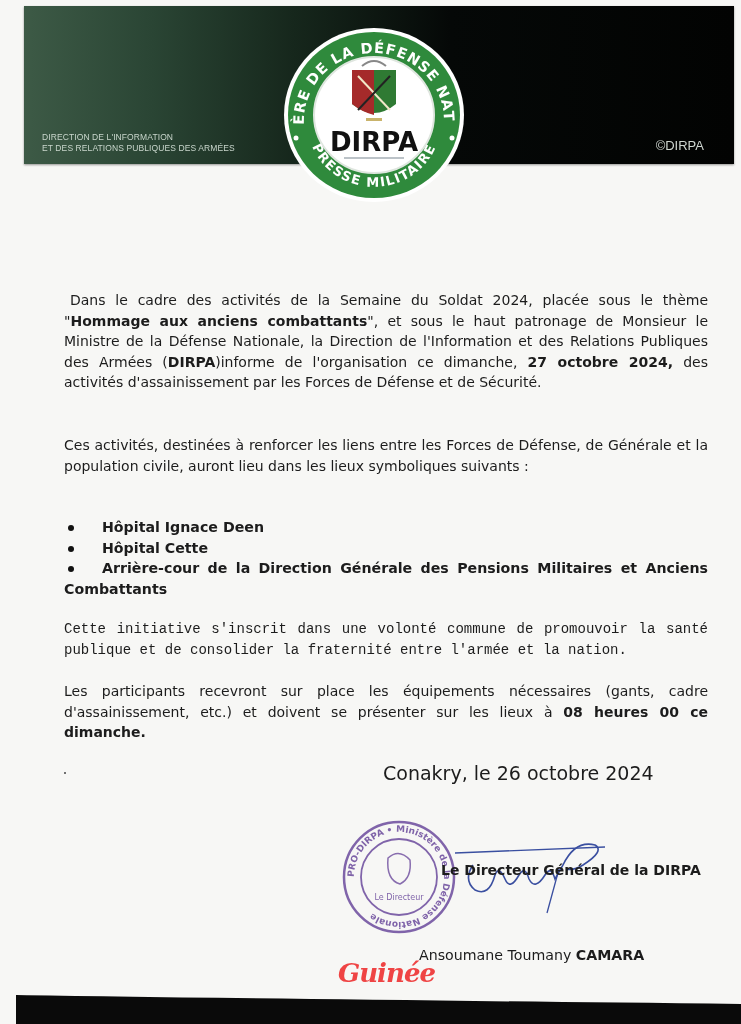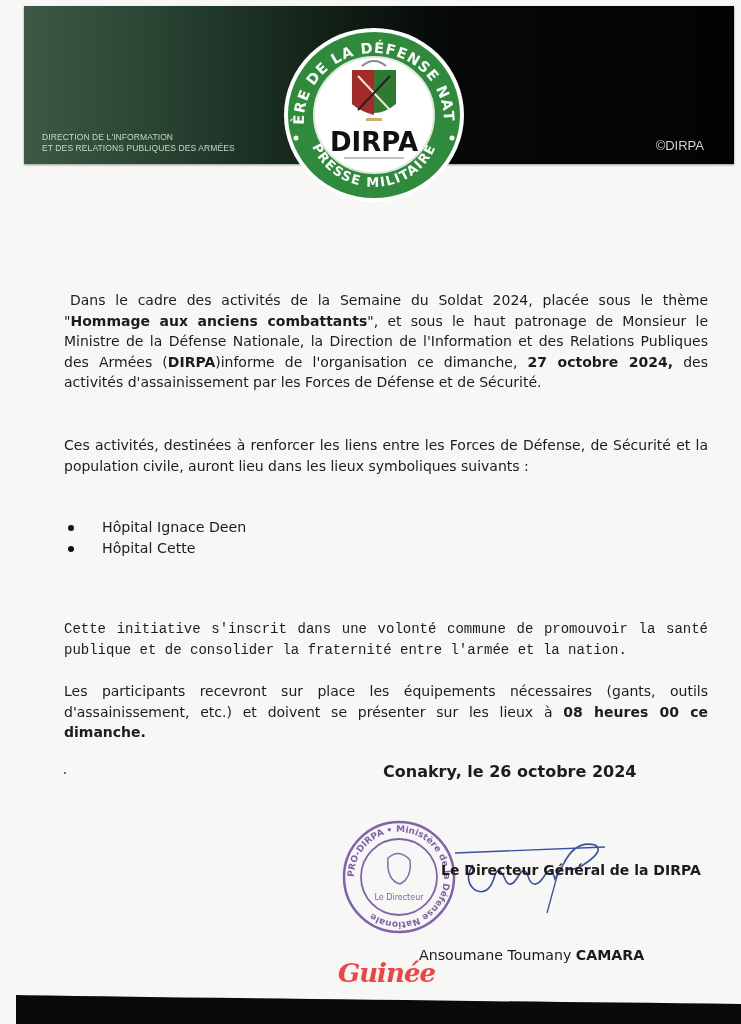--- a/index.html
+++ b/index.html
@@ -39,33 +39,33 @@
     .para b { font-weight: bold; }
     .p1 { top: 290px; text-indent: 6px; }
     .p2 { top: 435px; }
     .p3 { top: 619px; font-family: Liberation Mono, monospace; }
     .p4 { top: 681px; }
 
     .bullets {
       position: absolute; left: 64px; top: 517px; width: 644px;
       font-size: 14.2px; line-height: 20.5px; color: #1c1c1c; list-style: none;
     }
-    .bullets li { position: relative; padding-left: 38px; text-align: justify; }
+    .bullets li { position: relative; padding-left: 38px; text-align: justify; font-weight: bold; }
     .bullets li::before {
       content: ""; position: absolute; left: 4px; top: 8px; width: 6px; height: 6px;
       background: #111; border-radius: 50%;
     }
     .bullets li.wrap { padding-left: 0; text-indent: 38px; }
     .bullets li.wrap::before { left: 4px; }
 
     .dot-mark { position: absolute; left: 64px; top: 772px; width: 2px; height: 2px; background: #444; border-radius: 50%; }
 
     .place-date {
       position: absolute; left: 383px; top: 762px;
-      font-weight: bold; font-size: 16px; color: #1c1c1c; text-align: right;
+      font-weight: normal; font-size: 19px; color: #1c1c1c; text-align: right;
     }
     .signatory-title {
       position: absolute; left: 441px; top: 862px;
       font-weight: bold; font-size: 14px; color: #1c1c1c;
     }
     .signatory-name {
       position: absolute; left: 419px; top: 947px;
       font-size: 14.2px; color: #1c1c1c;
     }
     .signatory-name b { font-weight: bold; }
@@ -117,30 +117,31 @@
   </g>
   <text x="92" y="125" text-anchor="middle" font-family="DejaVu Sans, sans-serif" font-weight="bold" font-size="26" fill="#111">DIRPA</text>
   <line x1="62" y1="132" x2="122" y2="132" stroke="#bcc3c8" stroke-width="2"></line>
 </svg>
 
 <div class="title">
 </div>
 
 <p class="para p1"><span>Dans le cadre des activités de la Semaine du Soldat 2024, placée sous le thème "</span><b>Hommage aux anciens combattants</b><span>", et sous le haut patronage de Monsieur le Ministre de la Défense Nationale, la Direction de l'Information et des Relations Publiques des Armées (</span><b>DIRPA</b><span>)informe de l'organisation ce dimanche, </span><b>27 octobre 2024,</b><span> des activités d'assainissement par les Forces de Défense et de Sécurité.</span></p>
 
-<p class="para p2">Ces activités, destinées à renforcer les liens entre les Forces de Défense, de Sécurité et la population civile, auront lieu dans les lieux symboliques suivants :</p>
+<p class="para p2">Ces activités, destinées à renforcer les liens entre les Forces de Défense, de Générale et la population civile, auront lieu dans les lieux symboliques suivants :</p>
 
 <ul class="bullets">
   <li>Hôpital Ignace Deen</li>
   <li>Hôpital Cette</li>
+  <li class="wrap">Arrière-cour de la Direction Générale des Pensions Militaires et Anciens Combattants</li>
 </ul>
 
 <p class="para p3">Cette initiative s'inscrit dans une volonté commune de promouvoir la santé publique et de consolider la fraternité entre l'armée et la nation.</p>
 
-<p class="para p4"><span>Les participants recevront sur place les équipements nécessaires (gants, outils d'assainissement, etc.) et doivent se présenter sur les lieux à </span><b>08 heures 00 ce dimanche.</b></p>
+<p class="para p4"><span>Les participants recevront sur place les équipements nécessaires (gants, cadre d'assainissement, etc.) et doivent se présenter sur les lieux à </span><b>08 heures 00 ce dimanche.</b></p>
 
 <div class="dot-mark"></div>
 
 <div class="place-date">Conakry, le 26 octobre 2024</div>
 
 <svg class="stamp" viewBox="0 0 118 118">
   <circle cx="59" cy="59" r="55" fill="none" stroke="#6b4a9c" stroke-width="2.5" opacity="0.85"></circle>
   <circle cx="59" cy="59" r="38" fill="none" stroke="#6b4a9c" stroke-width="1.8" opacity="0.85"></circle>
   <defs>
       <path id="stampArc" d="M 14 59 A 45 45 0 1 1 104 59 A 45 45 0 1 1 14 59"></path>

